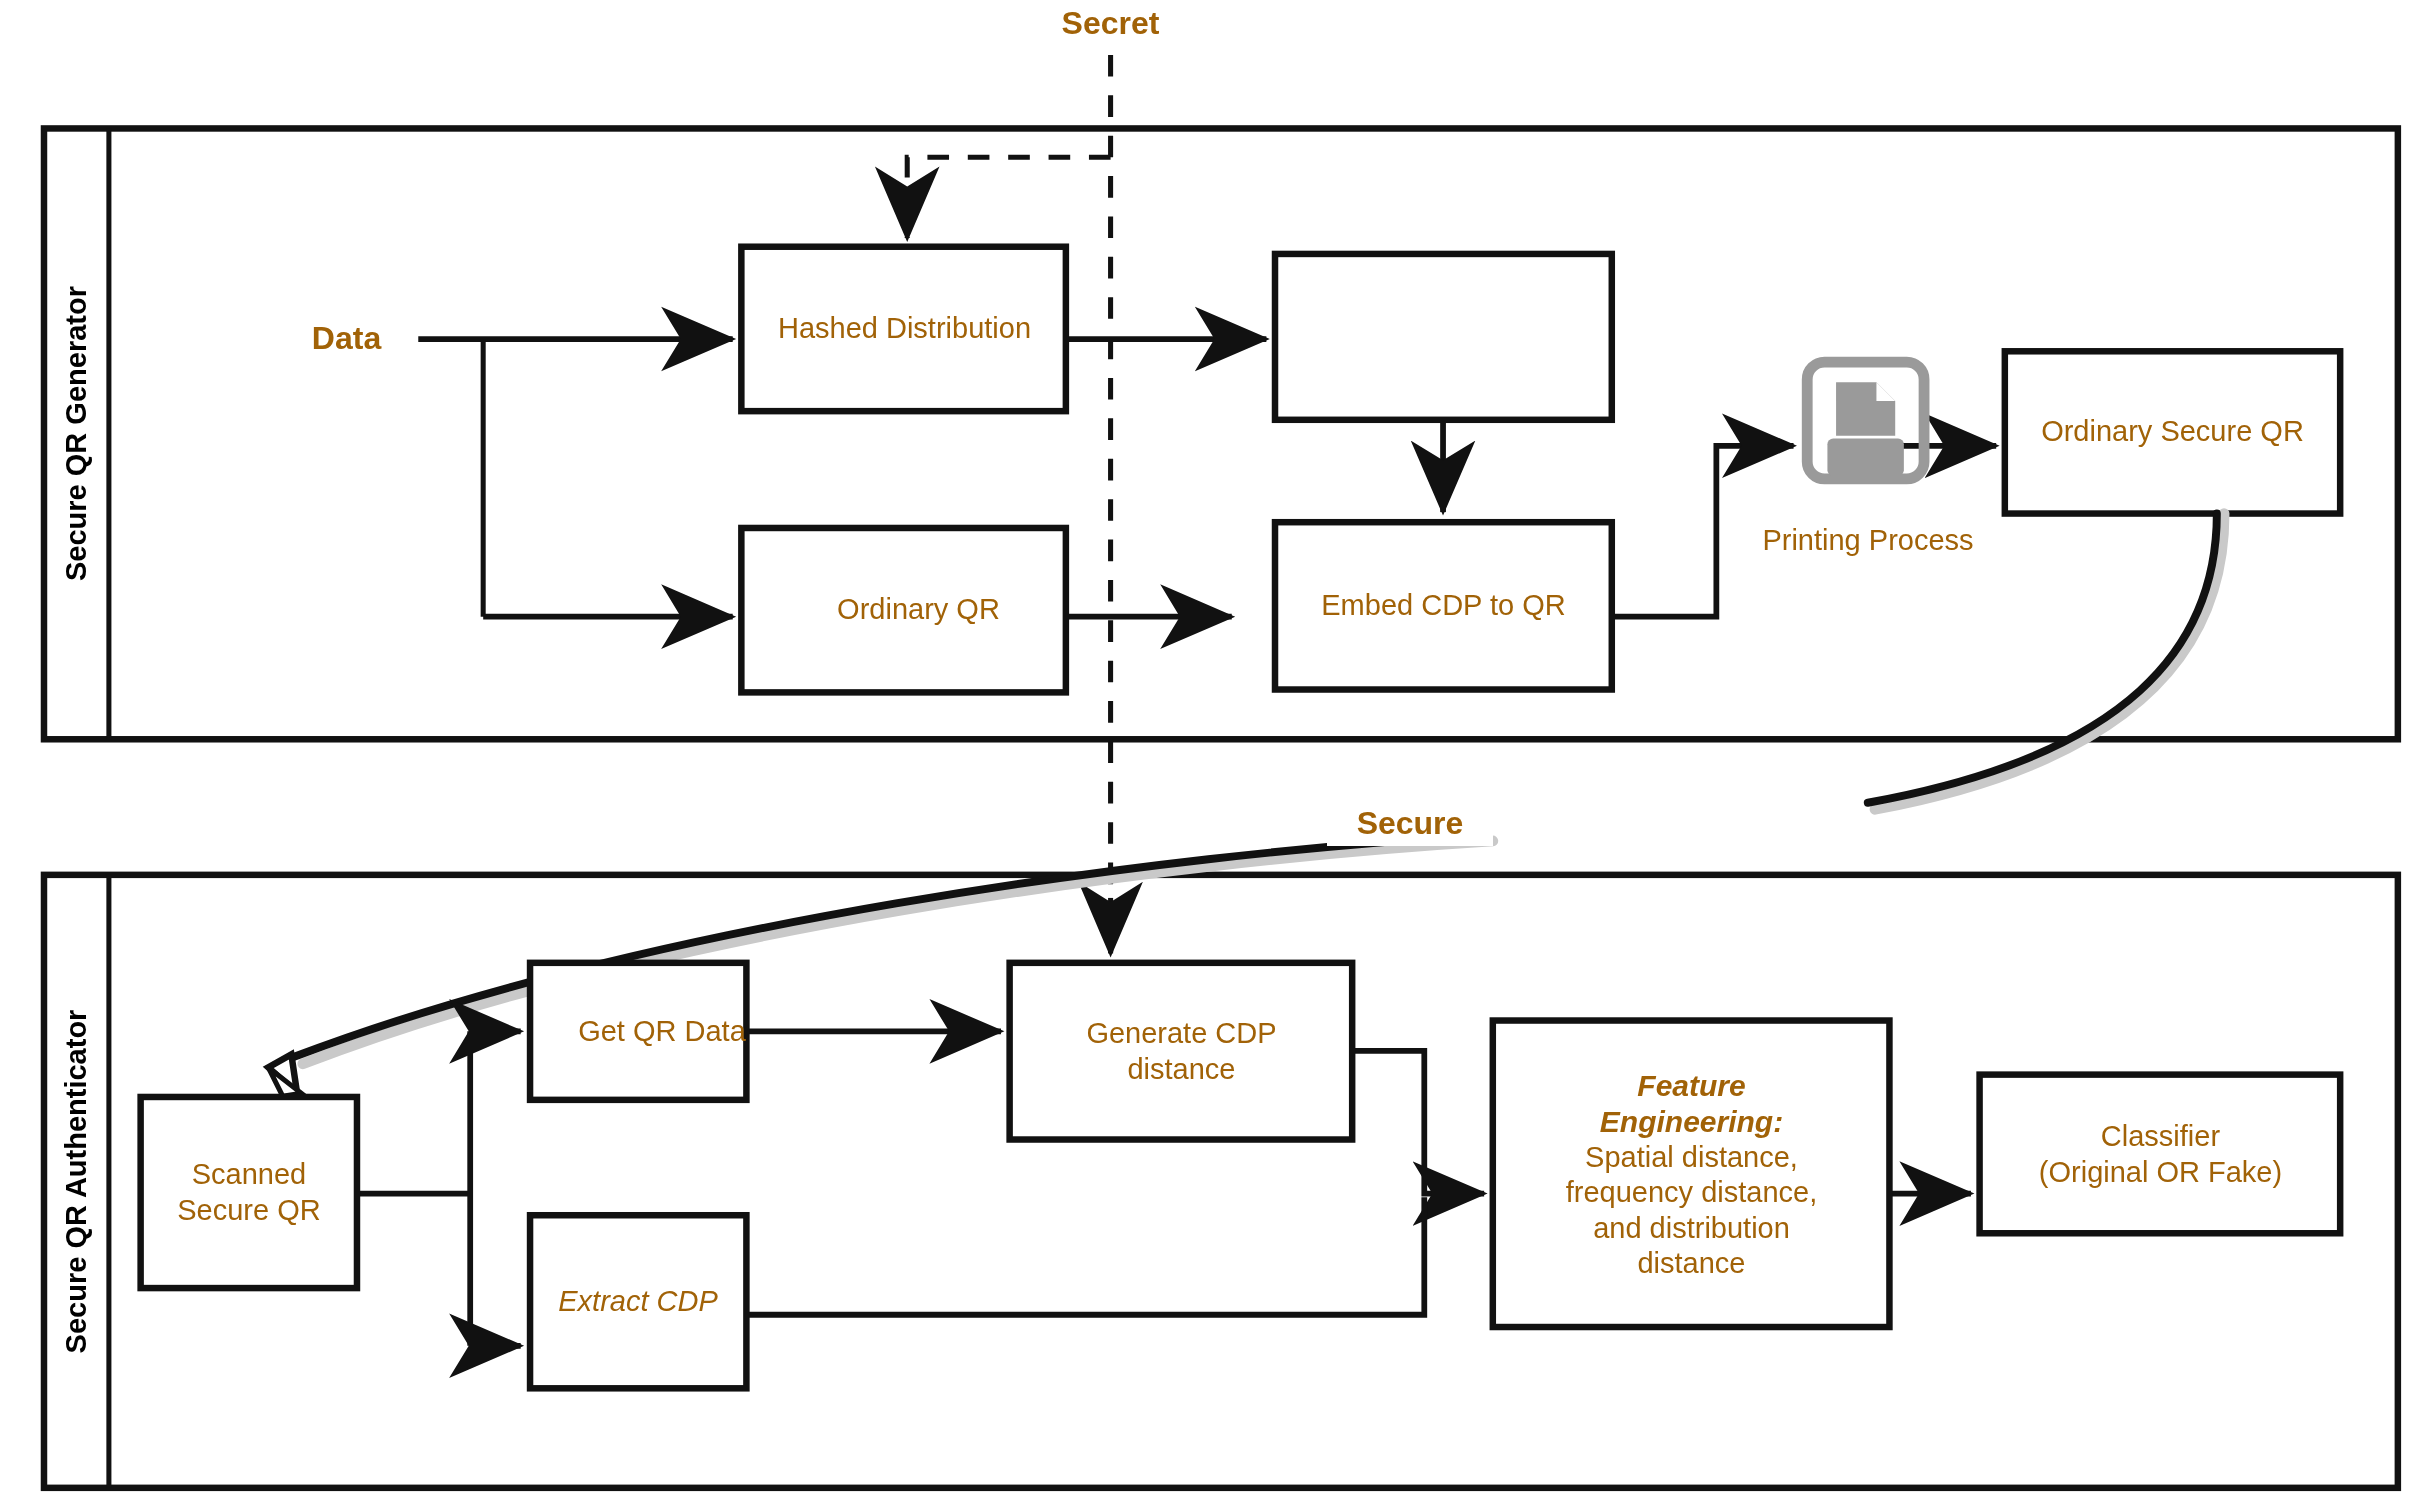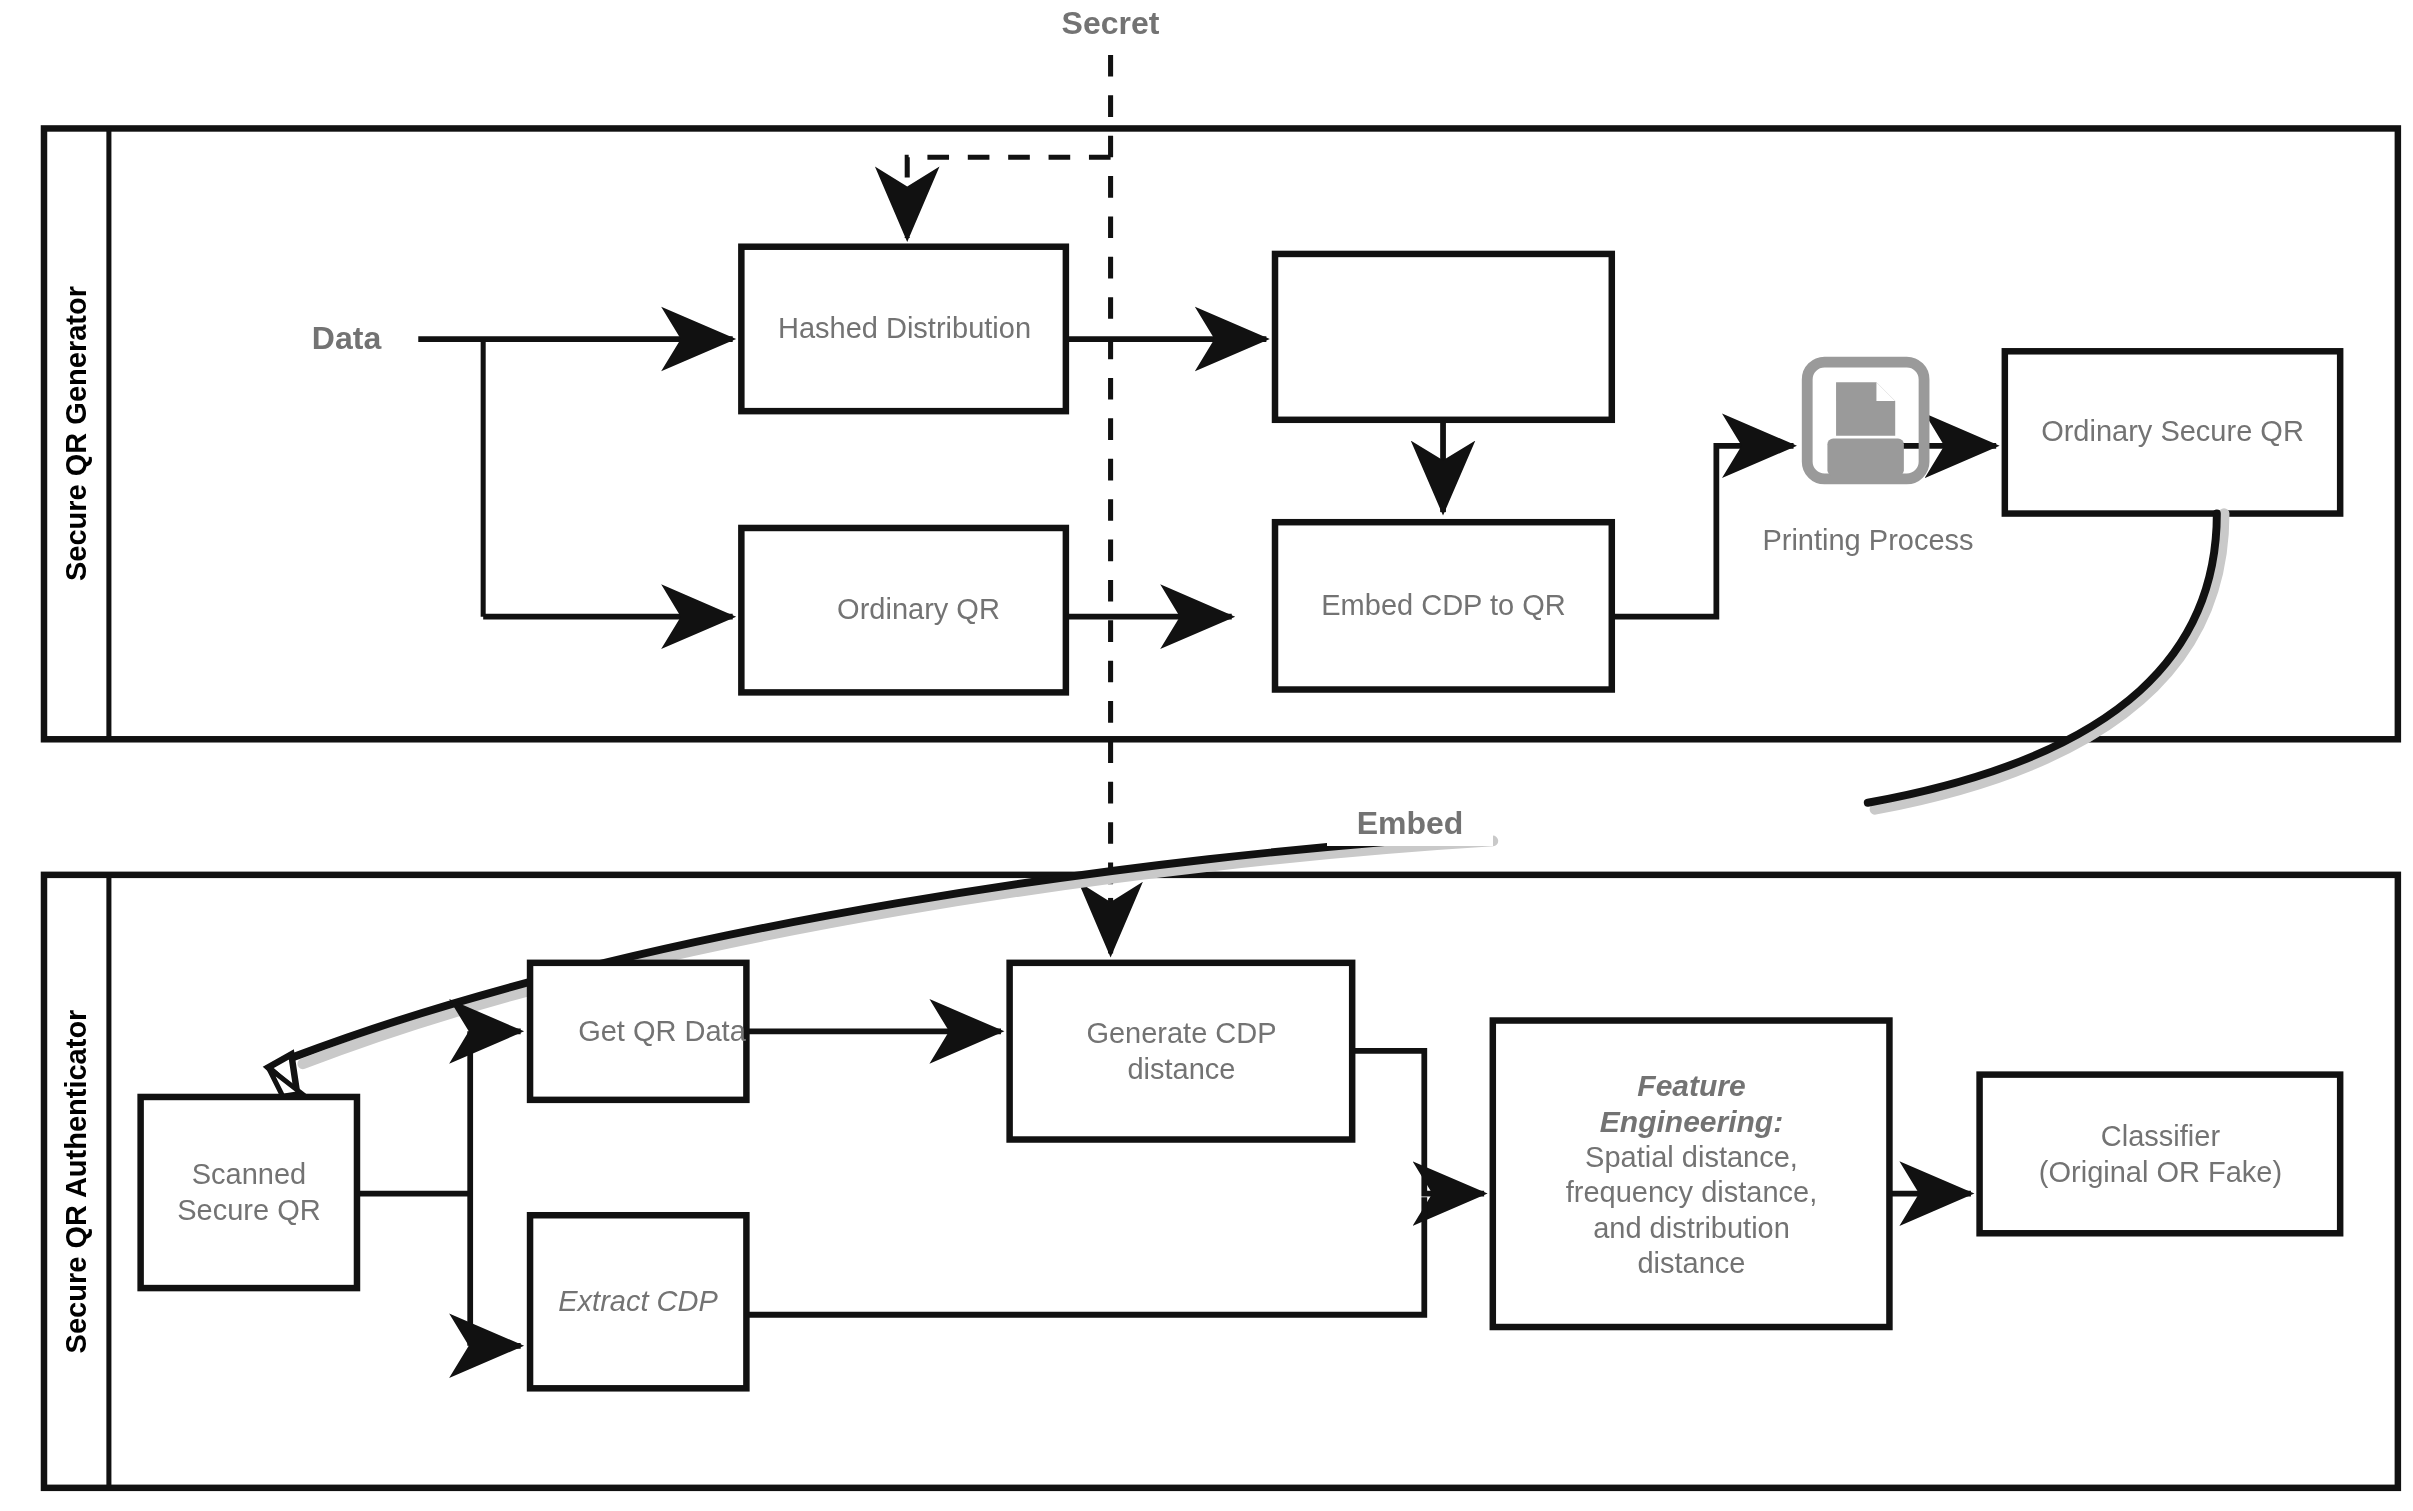--- a/index.html
+++ b/index.html
@@ -1,20 +1,20 @@
 <!DOCTYPE html>
 <html style="font-size:11.5px"><head>
 <meta charset="utf-8">
 <style>
   html,body{margin:0;padding:0;background:#ffffff;}
   #stage{position:relative;width:2413px;height:1511px;background:#fff;
          font-family:"Liberation Sans", sans-serif;overflow:hidden;}
   #svg{position:absolute;left:0;top:0;width:2413px;height:1511px;}
   .lbl{position:absolute;display:flex;align-items:center;justify-content:center;
-       text-align:center;line-height:1.22;color:#737373;pointer-events:none;}
+       text-align:center;line-height:1.22;color:#a16207;pointer-events:none;}
   .boxlbl{font-size:29px;}
   .boldlbl{font-weight:bold;font-size:32px;}
   .vlane{position:absolute;display:flex;align-items:center;justify-content:center;}
   .vlane span{font-weight:bold;font-size:29px;white-space:nowrap;
               transform:rotate(-90deg);display:block;}
   .fe-inner{display:block;width:100%;}
   .fe-inner .t1{font-weight:bold;font-size:30px;display:block;line-height:1.2;font-style:italic;}
   .fe-inner .t2{font-size:29px;display:block;line-height:1.22;}
 </style>
 </head>
@@ -121,21 +121,21 @@
     <span>Secure QR Generator</span>
   </div>
   <div class="vlane" style="left:44px;top:875px;width:65px;height:613px;">
     <span>Secure QR Authenticator</span>
   </div>
 
   <div class="lbl boldlbl" style="left:995px;top:0px;width:231px;height:48px;">Secret</div>
 
   <div class="lbl boldlbl" style="left:289px;top:316px;width:115px;height:45px;">Data</div>
 
-  <div class="lbl boldlbl" style="left:1327px;top:801px;width:166px;height:45px;background:#fff;">Embed</div>
+  <div class="lbl boldlbl" style="left:1327px;top:801px;width:166px;height:45px;background:#fff;">Secure</div>
 
   <div class="lbl boxlbl" style="left:1731px;top:521px;width:274px;height:39px;">Printing Process</div>
 
   <div class="lbl boxlbl" style="left:742px;top:247px;width:325px;height:164px;white-space:pre-line;">Hashed Distribution</div>
   <div class="lbl boxlbl" style="left:756px;top:528px;width:325px;height:164px;white-space:pre-line;">Ordinary QR</div>
   <div class="lbl boxlbl" style="left:1275px;top:522px;width:337px;height:167px;white-space:pre-line;">Embed CDP to QR</div>
   <div class="lbl boxlbl" style="left:2005px;top:351px;width:335px;height:162px;white-space:pre-line;">Ordinary Secure QR</div>
 
   <div class="lbl boxlbl" style="left:141px;top:1097px;width:216px;height:191px;white-space:pre-line;">Scanned
 Secure QR</div>

